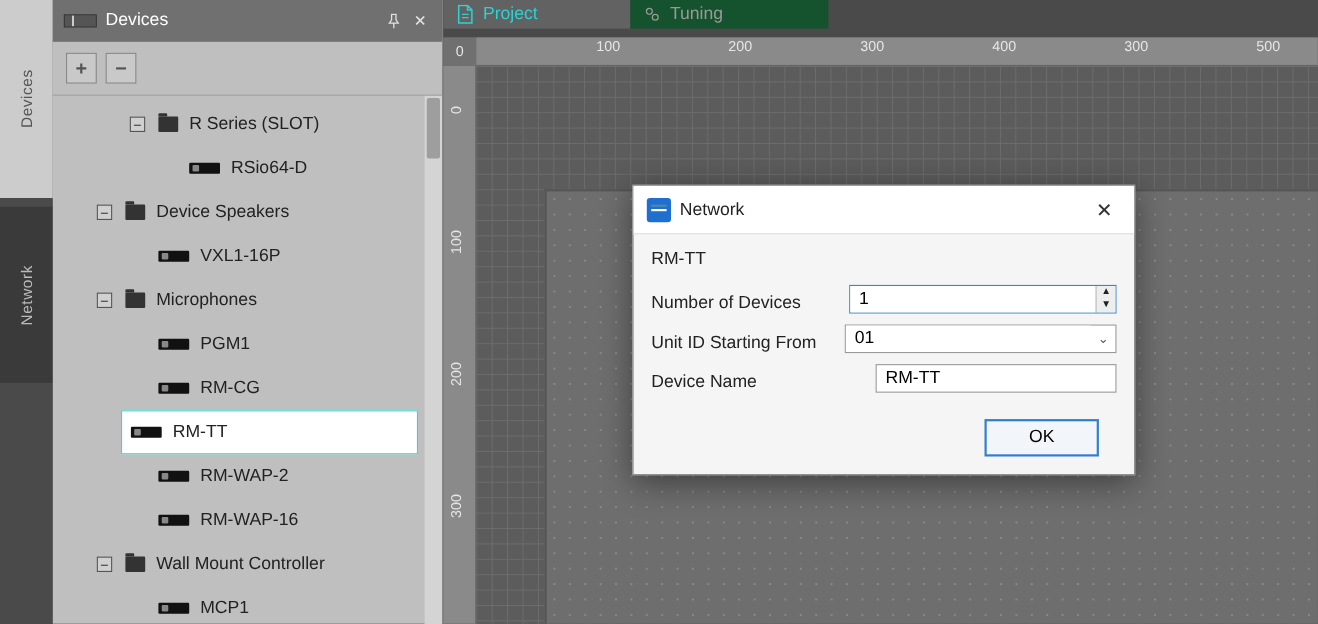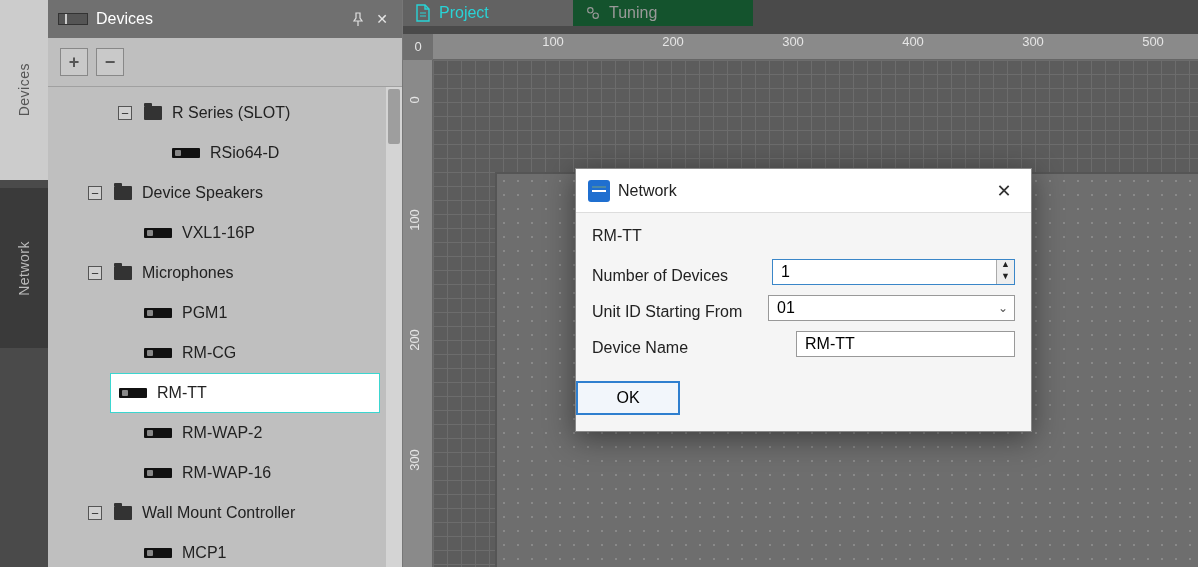--- a/index.html
+++ b/index.html
@@ -74,21 +74,21 @@
 .formrow label{width:204px}
 .formrow .field{flex:1}
 .spin{display:flex;border:1px solid #3a86c8}
 .spin input{flex:1;border:none;padding:3px 8px;font-size:16px;background:#fff}
 .spin .arrows{width:18px;display:flex;flex-direction:column;border-left:1px solid #aaa}
 .spin .arrows div{flex:1;font-size:9px;text-align:center;line-height:1;background:#eee;cursor:pointer}
 .combo{display:flex;border:1px solid #999;background:#fff}
 .combo input{flex:1;border:none;padding:3px 8px;font-size:16px;background:#fff}
 .combo .dd{width:22px;text-align:center;font-size:12px;color:#555;cursor:pointer;line-height:24px}
 .textin{width:100%;border:1px solid #999;padding:3px 8px;font-size:16px;background:#fff}
-.btnrow{display:flex;gap:14px;padding:14px 0 16px}
+.btnrow{display:flex;justify-content:flex-end;gap:14px;padding:14px 32px 16px}
 .btn{min-width:104px;height:34px;border:1px solid #aaa;background:#eaeaea;cursor:pointer;font-size:16px}
 .btn.primary{border:2px solid #2f7fcf;background:#f2f6fb}
 </style>
 </head>
 <body>
 
 <div class="vtabs">
   <div class="vtab active" style="height:180px;margin-top:0">
       <span>Devices</span>
     </div>

